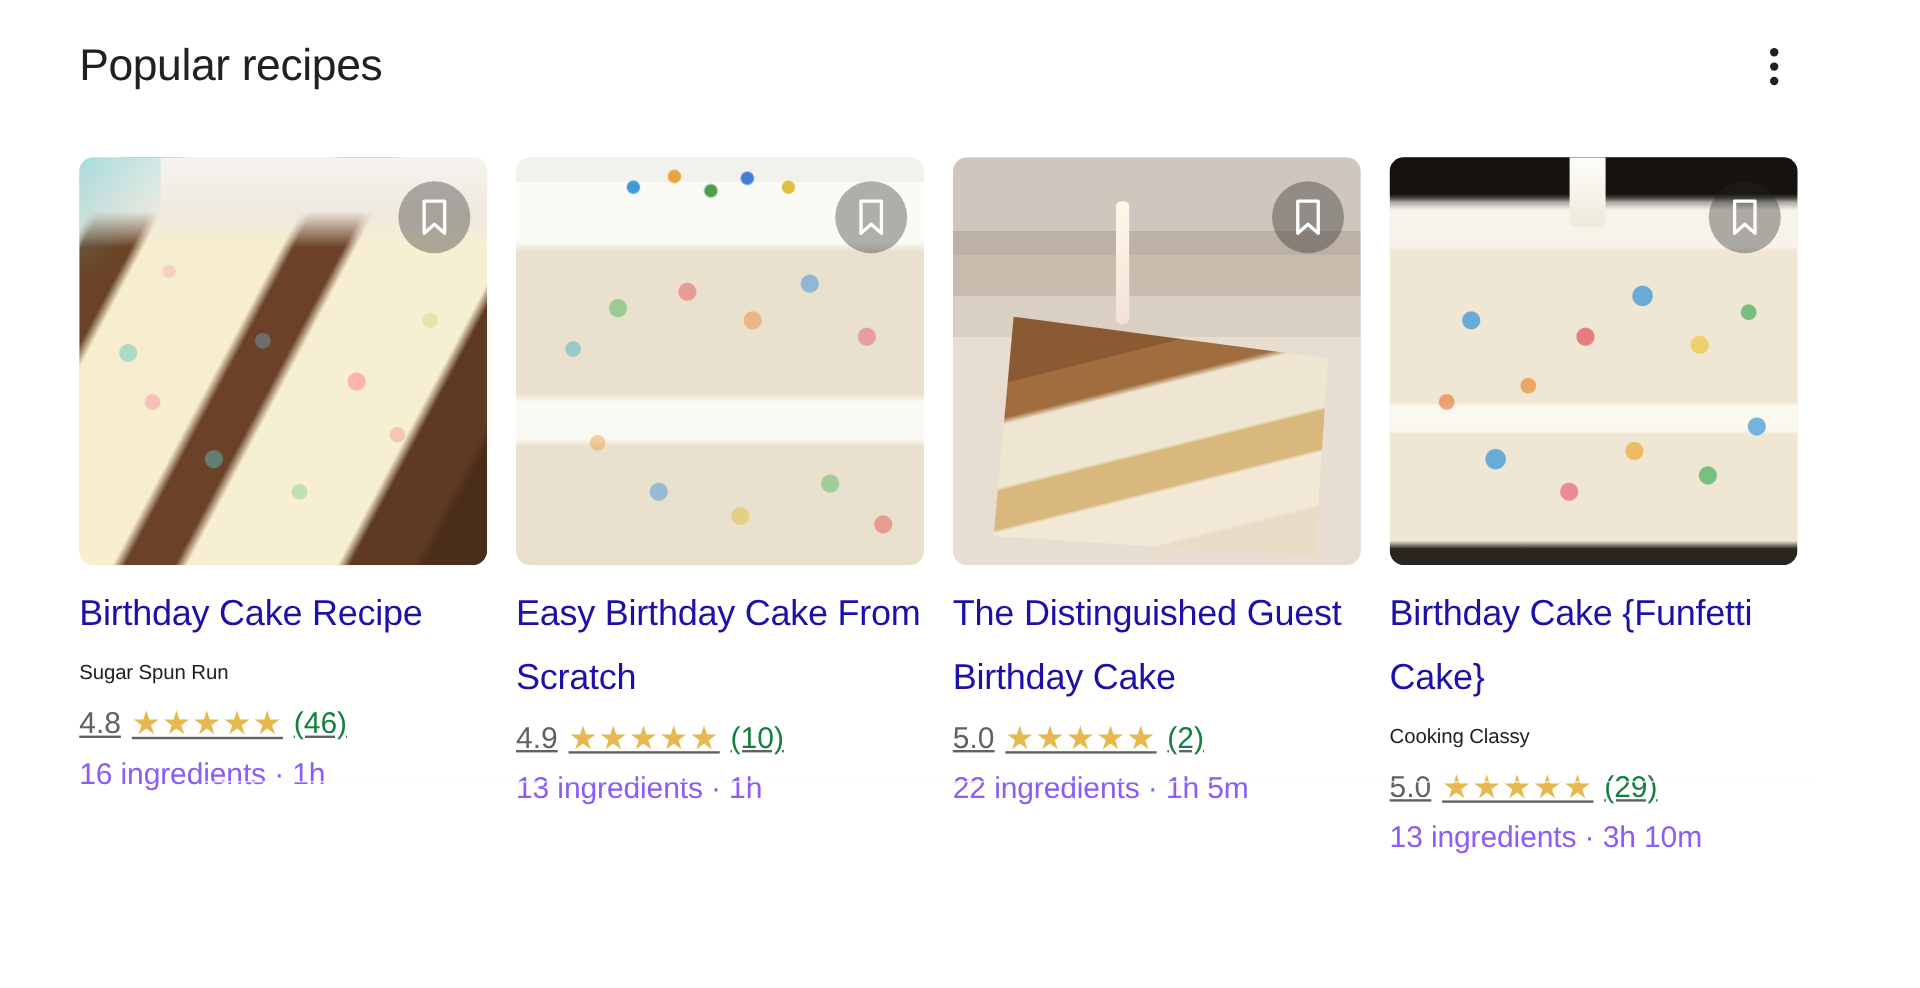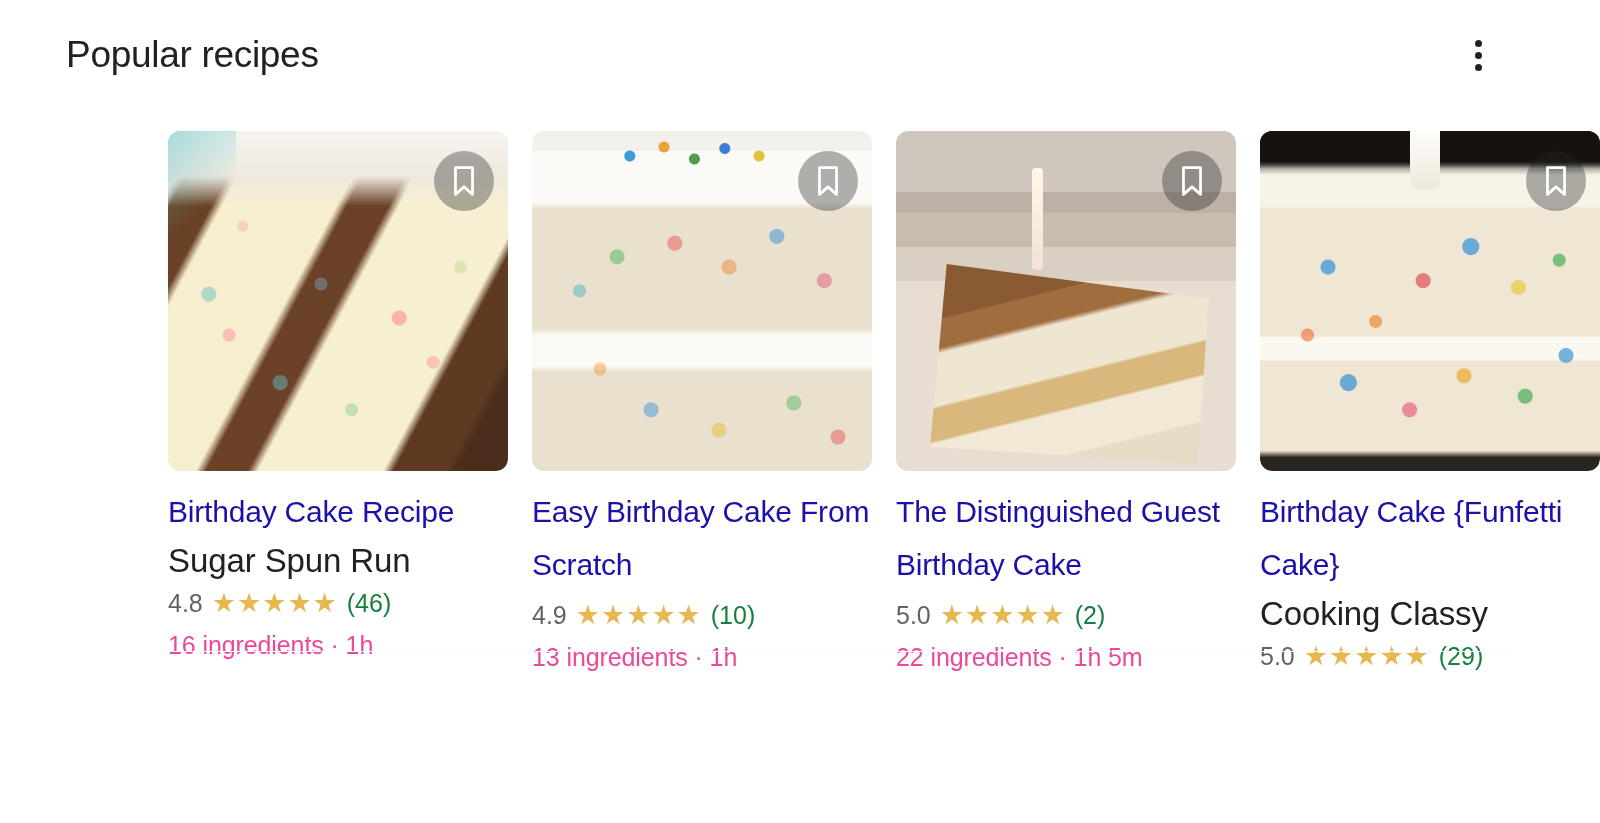--- a/index.html
+++ b/index.html
@@ -60,21 +60,20 @@
   }
 
   
   .cards {
     position: absolute;
     left: 66px;
     top: 131px;
     width: 1534px;
     display: flex;
     gap: 24px;
-    justify-content: flex-end;
   }
   .card {
     width: 340px;
     flex: 0 0 340px;
   }
 
   .thumb-wrap {
     position: relative;
     width: 340px;
     height: 340px;
@@ -239,48 +238,49 @@
     font-size: 30px;
     line-height: 53px;
     color: #1b11a8;
     text-decoration: none;
     font-weight: 400;
     letter-spacing: -0.2px;
     cursor: pointer;
   }
   .card-source {
     margin-top: 5px;
-    font-size: 33px;
+    font-size: 17px;
     line-height: 36px;
     color: #202124;
     letter-spacing: -0.1px;
   }
   .rating-row {
     margin-top: 8px;
     display: flex;
     align-items: center;
     gap: 9px;
     font-size: 25px;
     line-height: 32px;
     color: #5f6368;
+    text-decoration: underline;
   }
   .stars {
     display: inline-flex;
     align-items: center;
     letter-spacing: 1px;
     color: #e7b84f;
     font-size: 27px;
     line-height: 27px;
   }
   .rating-count { color: #15803d; }
   .card-meta {
     margin-top: 9px;
     font-size: 25px;
     line-height: 34px;
-    color: #ec4899;
+    color: #8b5cf6;
     letter-spacing: -0.1px;
     white-space: nowrap;
   }
 
   .bottom-divider {
     position: absolute;
     left: 170px;
     bottom: 4px;
     width: 1340px;
     height: 1px;
@@ -375,19 +375,20 @@
         </button>
       </div>
       <div class="card-body">
         <a class="recipe-title" href="#">Birthday Cake {Funfetti Cake}</a>
         <div class="card-source">Cooking Classy</div>
         <div class="rating-row">
           <span>5.0</span>
           <span class="stars">★★★★★</span>
           <span class="rating-count">(29)</span>
         </div>
+        <div class="card-meta">13 ingredients · 3h 10m</div>
       </div>
     </div>
 
   </div>
 
   <div class="bottom-divider"></div>
 </div>
 
 </body></html>

